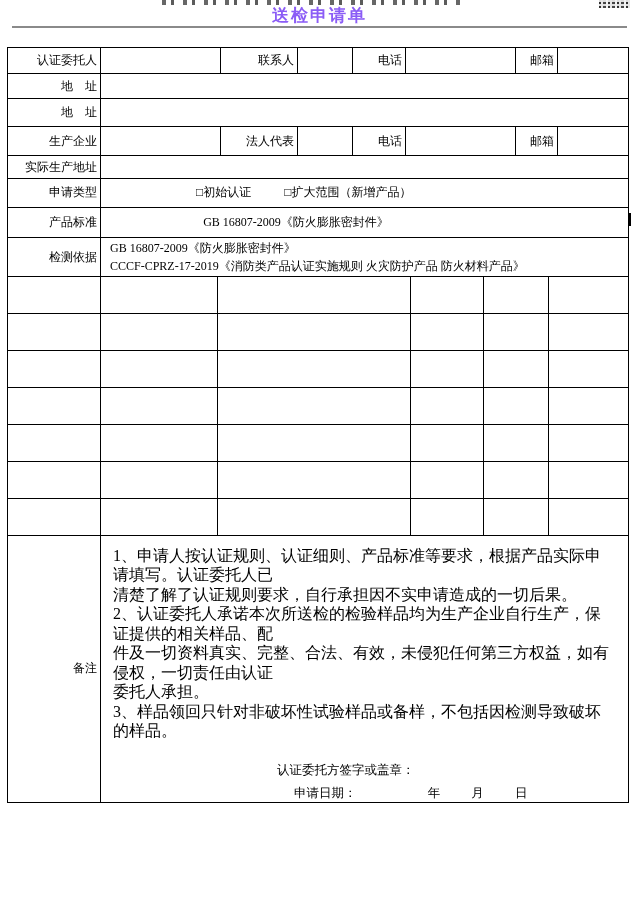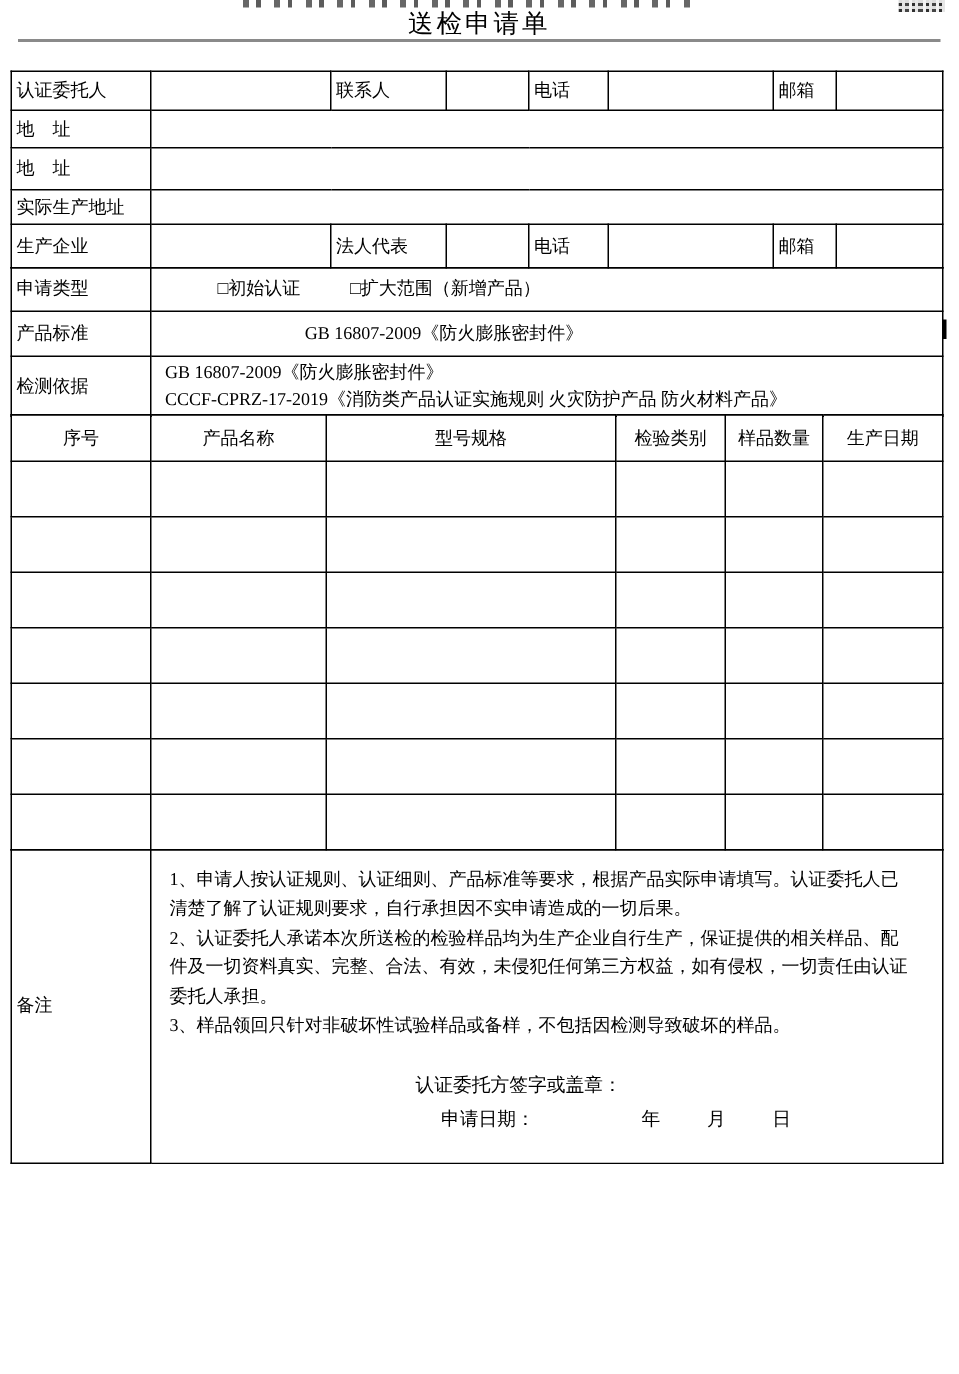--- a/index.html
+++ b/index.html
@@ -9,53 +9,53 @@
   }
   
   .cutoff-line{
     position:absolute;top:0;left:162px;width:302px;height:5px;overflow:hidden;
     background:
       repeating-linear-gradient(90deg,#4c4c4c 0 4px,transparent 4px 9px,#3f3f3f 9px 12px,transparent 12px 21px);
     opacity:.85;
   }
   .doc-title{
     position:absolute;top:4px;left:0;width:100%;text-align:center;
-    font-size:17px;font-weight:normal;letter-spacing:2px;color:#000000;
+    font-size:17px;font-weight:bold;letter-spacing:2px;color:#8b5cf6;
   }
   .qr-mark{
     position:absolute;top:0;right:9px;width:31px;height:8px;
     background-image:
       repeating-linear-gradient(90deg,#2e2e2e 0 2px,#e6e6e6 2px 4px,#454545 4px 7px,#f2f2f2 7px 9px),
       repeating-linear-gradient(0deg,#303030 0 2px,#dddddd 2px 4px);
     background-blend-mode:lighten;
   }
   .title-rule{
     position:absolute;top:26px;left:12px;width:615px;height:0;
     border-top:2px solid #8a8a8a;
   }
   .edge-mark{position:absolute;left:626px;top:213px;width:5px;height:13px;background:#000;}
   
   .tables{position:absolute;left:7px;top:47px;width:622px;}
   table{border-collapse:collapse;table-layout:fixed;width:621px;}
   table + table{margin-top:-1.5px;}
   td,th{border:1.5px solid #000;padding:0 3px;font-size:12px;font-weight:normal;
         overflow:hidden;background:#fff;}
-  .lbl{text-align:left;}
+  .lbl{text-align:right;}
   .pre{white-space:pre;}
   .fill{background:#fff;}
   .center{text-align:center;}
-  .opts{text-align:left;padding-left:44px;}
+  .opts{text-align:left;padding-left:95px;}
   .opts .opt2{margin-left:30px;}
   .std{text-align:center;padding-right:140px;}
   .lft{text-align:left;padding-left:9px;}
   .basis div{line-height:18px;}
   th{text-align:center;}
   
   .remarks-cell{vertical-align:top;position:relative;padding:10px 12px 0 12px;}
-  .remarks-cell .r-line{font-size:12px;line-height:19.5px;text-align:left;}
+  .remarks-cell .r-line{font-size:16px;line-height:19.5px;text-align:left;}
   .sig-row1{margin-top:21px;padding-left:164px;font-size:12.5px;}
   .sig-row2{margin-top:6px;padding-left:181px;font-size:12.5px;}
   .sig-row2 .u-year{margin-left:68px;}
   .sig-row2 .u-month{margin-left:28px;}
   .sig-row2 .u-day{margin-left:28px;}
 </style>
 </head>
 <body>
 
 <div class="page">
@@ -91,33 +91,33 @@
         <td class="fill"></td>
       </tr>
       <tr style="height:25px">
         <td class="lbl pre">地    址</td>
         <td class="fill" colspan="7"></td>
       </tr>
       <tr style="height:28px">
         <td class="lbl pre">地    址</td>
         <td class="fill" colspan="7"></td>
       </tr>
+      <tr style="height:29px">
+        <td class="lbl">生产企业</td>
+        <td class="fill"></td>
+        <td class="lbl">法人代表</td>
+        <td class="fill"></td>
+        <td class="lbl">电话</td>
+        <td class="fill"></td>
+        <td class="lbl">邮箱</td>
+        <td class="fill"></td>
+      </tr>
       <tr style="height:23px">
         <td class="lbl">实际生产地址</td>
         <td class="fill" colspan="7"></td>
-      </tr>
-      <tr style="height:29px">
-        <td class="lbl">生产企业</td>
-        <td class="fill"></td>
-        <td class="lbl">法人代表</td>
-        <td class="fill"></td>
-        <td class="lbl">电话</td>
-        <td class="fill"></td>
-        <td class="lbl">邮箱</td>
-        <td class="fill"></td>
       </tr>
     </tbody>
       </table>
 
     <table>
       <colgroup>
           <col style="width:93px">
           <col style="width:528px">
         </colgroup>
       <tbody>
@@ -145,28 +145,20 @@
     <table>
       <colgroup>
         <col style="width:93px">
           <col style="width:117px">
           <col style="width:193px">
         <col style="width:73px">
           <col style="width:65px">
           <col style="width:80px">
       </colgroup>
       <tbody>
-          <tr style="height:31px">
-        <th>序号</th>
-        <th>产品名称</th>
-        <th>型号规格</th>
-        <th>检验类别</th>
-        <th>样品数量</th>
-        <th>生产日期</th>
-      </tr>
       <tr style="height:37px">
         <td></td>
             <td></td>
             <td></td>
             <td></td>
             <td></td>
             <td></td>
       </tr>
       <tr style="height:37px">
         <td></td>

